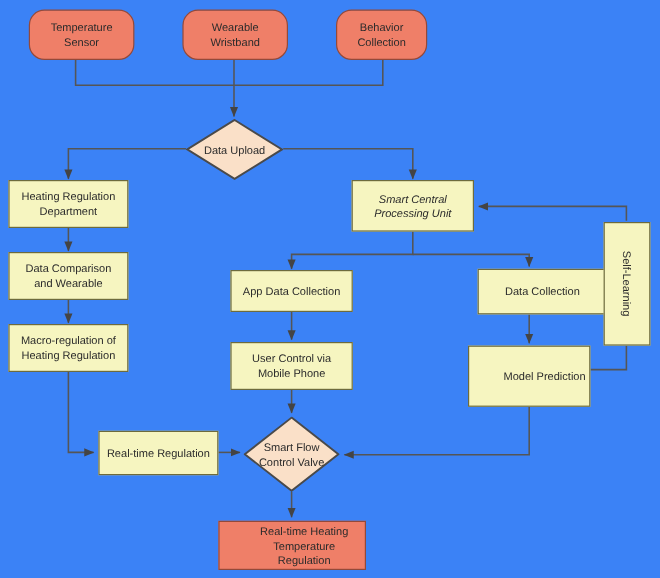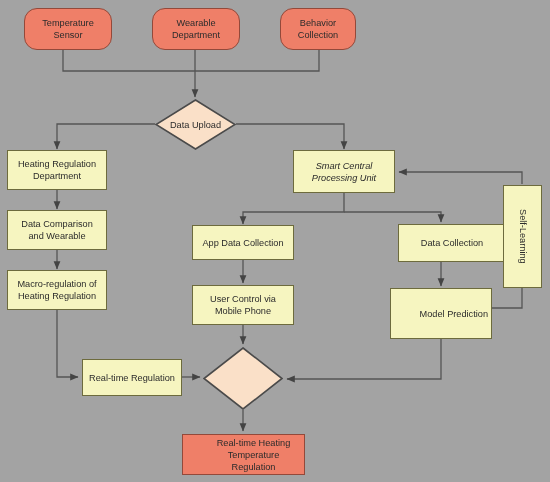--- a/index.html
+++ b/index.html
@@ -7,21 +7,21 @@
     padding: 0;
     background: #ffffff;
   }
   body {
     font-family: "Liberation Sans", sans-serif;
   }
   #diagram-root {
     position: relative;
     width: 550px;
     height: 482px;
-    background: #a3a3a3;
+    background: #3b82f6;
     overflow: hidden;
   }
   #edge-layer {
     position: absolute;
     left: 0;
     top: 0;
     width: 550px;
     height: 482px;
   }
   .node {
@@ -123,21 +123,21 @@
     </g>
   </svg>
 
   <div class="node n-terminal" style="left:24px; top:8px; width:88px; height:42px;">
     <span class="label">Temperature
 Sensor</span>
   </div>
 
   <div class="node n-terminal" style="left:152px; top:8px; width:88px; height:42px;">
     <span class="label">Wearable
-Department</span>
+Wristband</span>
   </div>
 
   <div class="node n-terminal" style="left:280px; top:8px; width:76px; height:42px;">
     <span class="label">Behavior
 Collection</span>
   </div>
 
   <div class="node n-decision" style="left:155px; top:99px; width:81px; height:51px;">
     <svg class="diamond-shape" viewBox="0 0 81 51" preserveAspectRatio="none">
       <polygon points="40.5,1 80,25.5 40.5,50 1,25.5" fill="#fae0c8" stroke="#4a4a4a" stroke-width="1.6"></polygon>
@@ -187,20 +187,22 @@
   </div>
 
   <div class="node n-process" style="left:82px; top:359px; width:100px; height:37px;">
     <span class="label">Real-time Regulation</span>
   </div>
 
   <div class="node n-decision" style="left:203px; top:347px; width:80px; height:63px;">
     <svg class="diamond-shape" viewBox="0 0 80 63" preserveAspectRatio="none">
       <polygon points="40,1 79,31.5 40,62 1,31.5" fill="#fae0c8" stroke="#4a4a4a" stroke-width="1.6"></polygon>
     </svg>
+    <span class="label">Smart Flow
+Control Valve</span>
   </div>
 
   <div class="node n-result" style="left:182px; top:434px; width:123px; height:41px;">
     <span class="label">Real-time Heating
 Temperature Regulation</span>
   </div>
 
 </div>
 
 </body></html>

